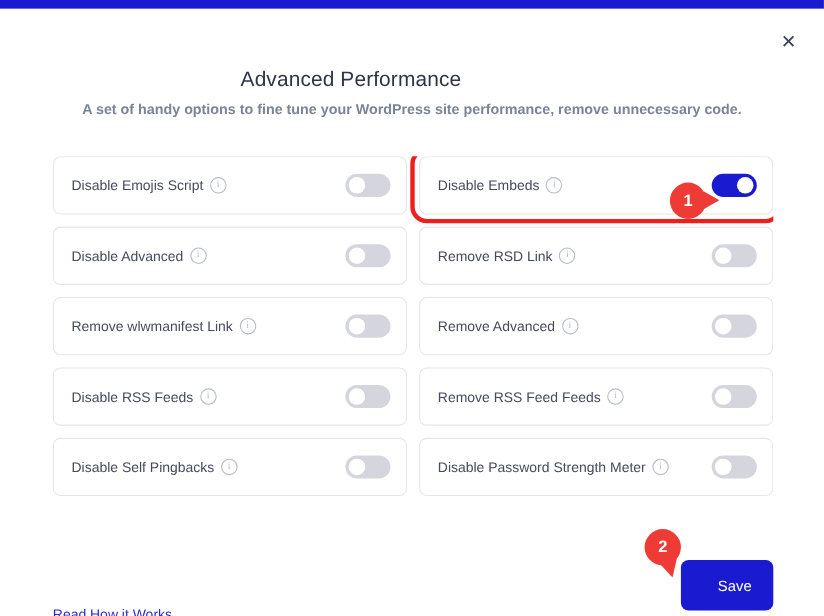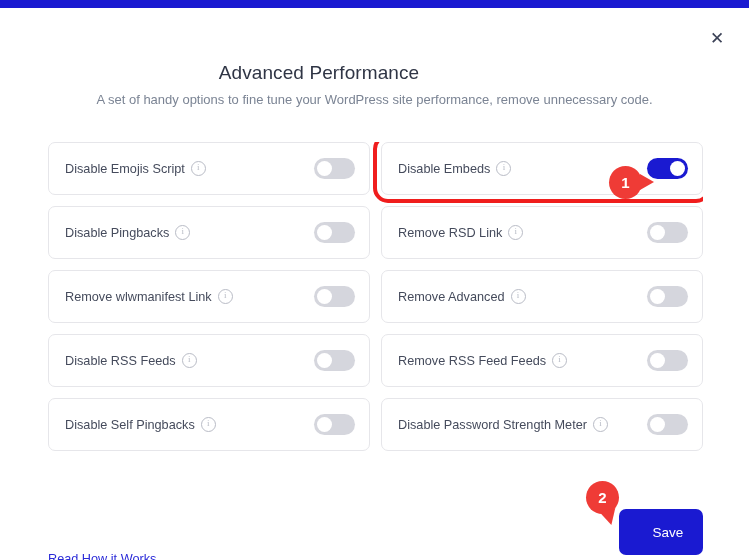--- a/index.html
+++ b/index.html
@@ -63,21 +63,21 @@
   }
 
   #modal-subtitle {
     position: absolute;
     top: 84px;
     left: 0;
     width: 749px;
     text-align: center;
     font-size: 13px;
     color: #7b8494;
-    font-weight: normal;
+    font-weight: bold;
   }
 
   #options-scroll-area {
     position: absolute;
     top: 134px;
     left: 48px;
     width: 655px;
     height: 318px;
     overflow: hidden;
   }
@@ -271,21 +271,21 @@
           <div class="option-left">
             <span class="option-label">Disable Embeds</span>
             <span class="info-icon">i</span>
           </div>
           <div class="toggle on">
             <span class="knob"></span>
           </div>
         </div>
         <div class="option-row">
           <div class="option-left">
-            <span class="option-label">Disable Pingbacks</span>
+            <span class="option-label">Disable Advanced</span>
             <span class="info-icon">i</span>
           </div>
           <div class="toggle">
             <span class="knob"></span>
           </div>
         </div>
         <div class="option-row">
           <div class="option-left">
             <span class="option-label">Remove RSD Link</span>
             <span class="info-icon">i</span>

